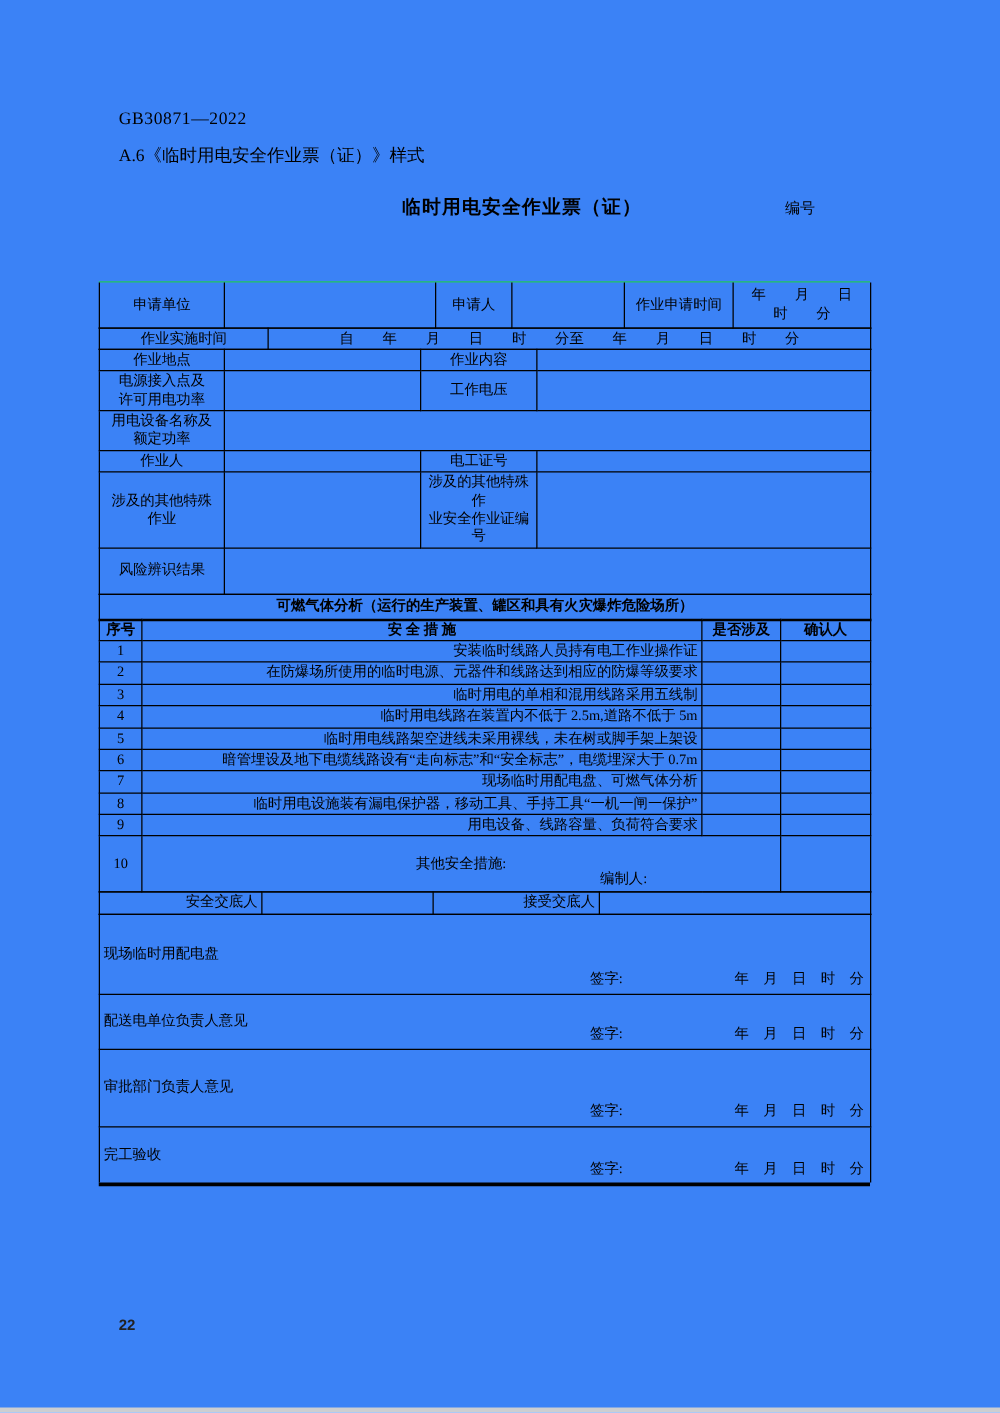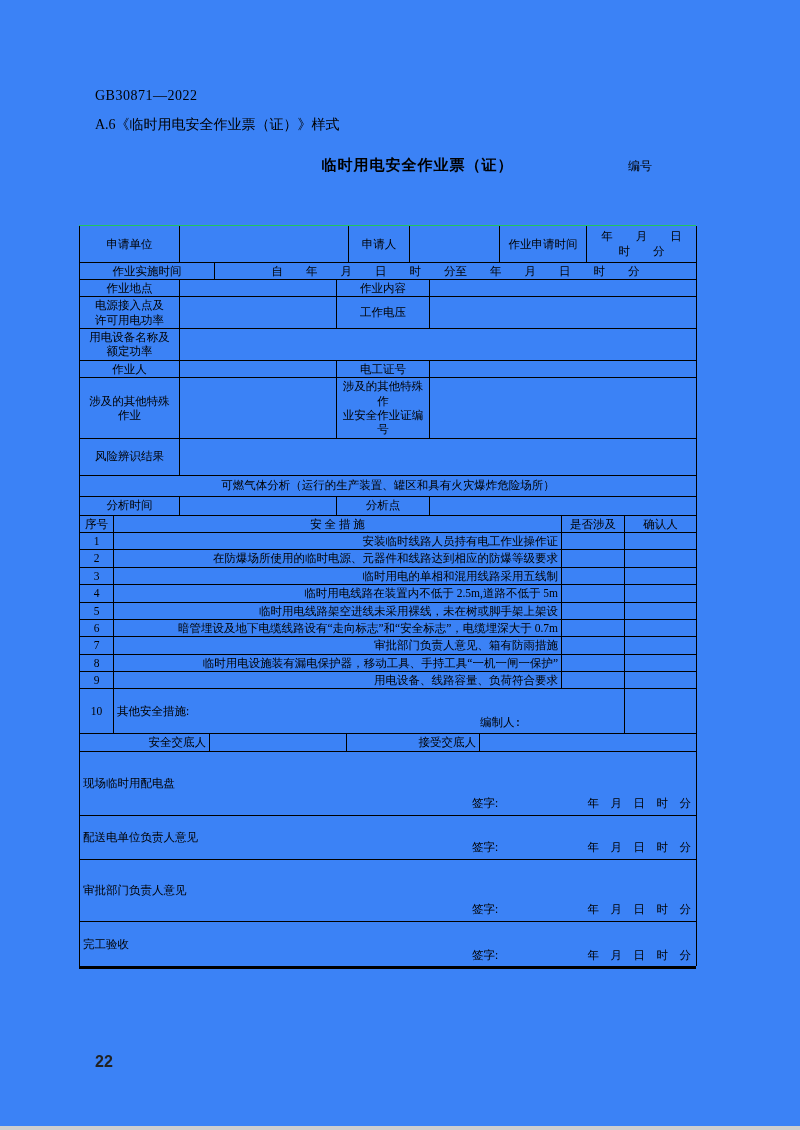--- a/index.html
+++ b/index.html
@@ -19,27 +19,27 @@
     border:1px solid #000;font-size:11.5px;line-height:1.25;padding:1px 3px;
     vertical-align:middle;overflow:hidden;
   }
   .form > table:first-child td{border-top:none;}
   .form > table:last-child tr:last-child td{border-bottom:none;}
   .lbl{text-align:center;white-space:pre-line;}
   .lbl-left{text-align:right;}
   .ctr{text-align:center;white-space:pre-line;}
   .measure-no{text-align:center;}
   .measure-text{text-align:right;padding-left:8px;}
-  .hdr{text-align:center;}
-  .other-cell{position:relative;vertical-align:top;text-align:left;}
-  .preparer{position:absolute;left:366px;bottom:3px;font-family:Liberation Mono, monospace;}
+  .hdr{text-align:center;font-weight:bold;}
+  .other-cell{position:relative;vertical-align:top;text-align:center;}
+  .preparer{position:absolute;left:366px;bottom:3px;}
   .opinion-cell{position:relative;vertical-align:top;text-align:left;padding:2px 5px;}
   .sign-label{position:absolute;left:392px;bottom:4px;text-align:right;}
   .sign-date{position:absolute;right:5px;bottom:4px;}
-  .page-number{position:absolute;left:95px;top:1053px;font-size:16px;font-family:"Liberation Sans","DejaVu Sans",sans-serif;font-weight:bold;color:#222;}
+  .page-number{position:absolute;left:95px;top:1053px;font-size:12px;font-family:"Liberation Sans","DejaVu Sans",sans-serif;font-weight:bold;color:#222;}
   .viewer-edge{position:absolute;left:0;bottom:0;width:800px;height:4px;background:#cdced0;}
 </style>
 </head>
 <body>
 
 <div class="page">
 
   <div class="doc-code">GB30871—2022</div>
   <div class="section-heading">A.6《临时用电安全作业票（证）》样式</div>
 
@@ -144,26 +144,20 @@
       </table>
 
     <table>
       <colgroup>
           <col style="width:100px">
           <col style="width:157px">
           <col style="width:93px">
           <col style="width:267px">
         </colgroup>
       <tbody>
-          <tr style="height:19px">
-        <td class="lbl">分析时间</td>
-        <td></td>
-        <td class="lbl">分析点</td>
-        <td></td>
-      </tr>
     </tbody>
       </table>
 
     <table>
       <colgroup>
           <col style="width:34px">
           <col style="width:448px">
           <col style="width:63px">
           <col style="width:72px">
         </colgroup>
@@ -205,21 +199,21 @@
         <td></td>
       </tr>
       <tr style="height:16px">
         <td class="measure-no">6</td>
         <td class="measure-text">暗管埋设及地下电缆线路设有“走向标志”和“安全标志”，电缆埋深大于 0.7m</td>
         <td></td>
         <td></td>
       </tr>
       <tr style="height:16px">
         <td class="measure-no">7</td>
-        <td class="measure-text">审批部门负责人意见、箱有防雨措施</td>
+        <td class="measure-text">现场临时用配电盘、可燃气体分析</td>
         <td></td>
         <td></td>
       </tr>
       <tr style="height:16px">
         <td class="measure-no">8</td>
         <td class="measure-text">临时用电设施装有漏电保护器，移动工具、手持工具“一机一闸一保护”</td>
         <td></td>
         <td></td>
       </tr>
       <tr style="height:16px">

